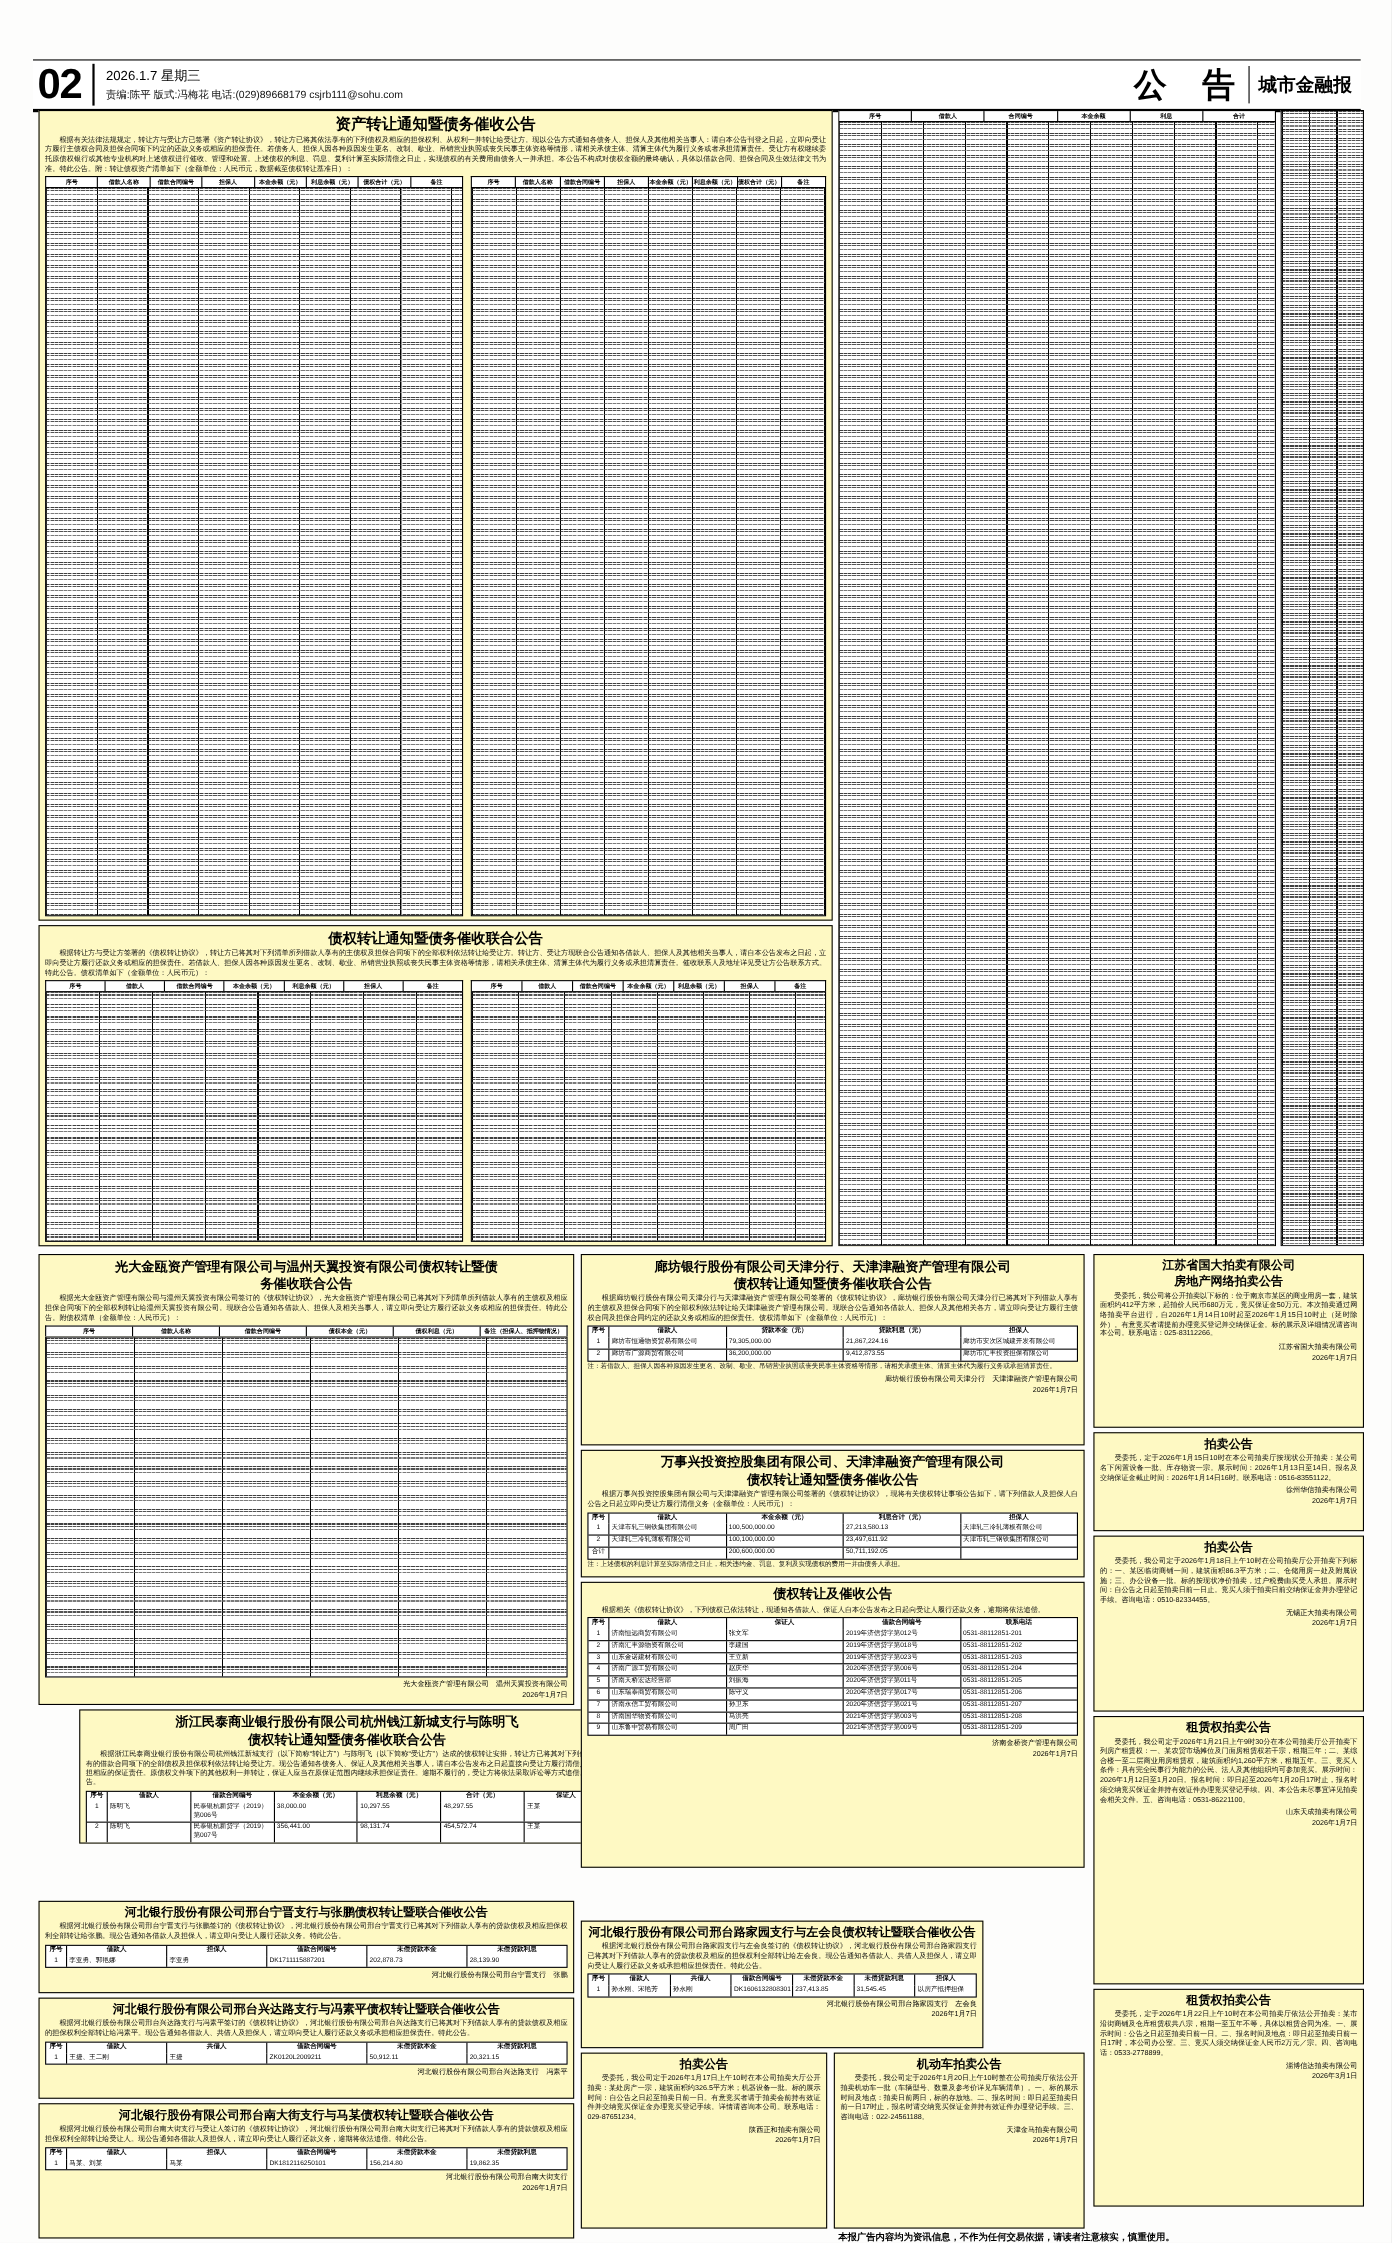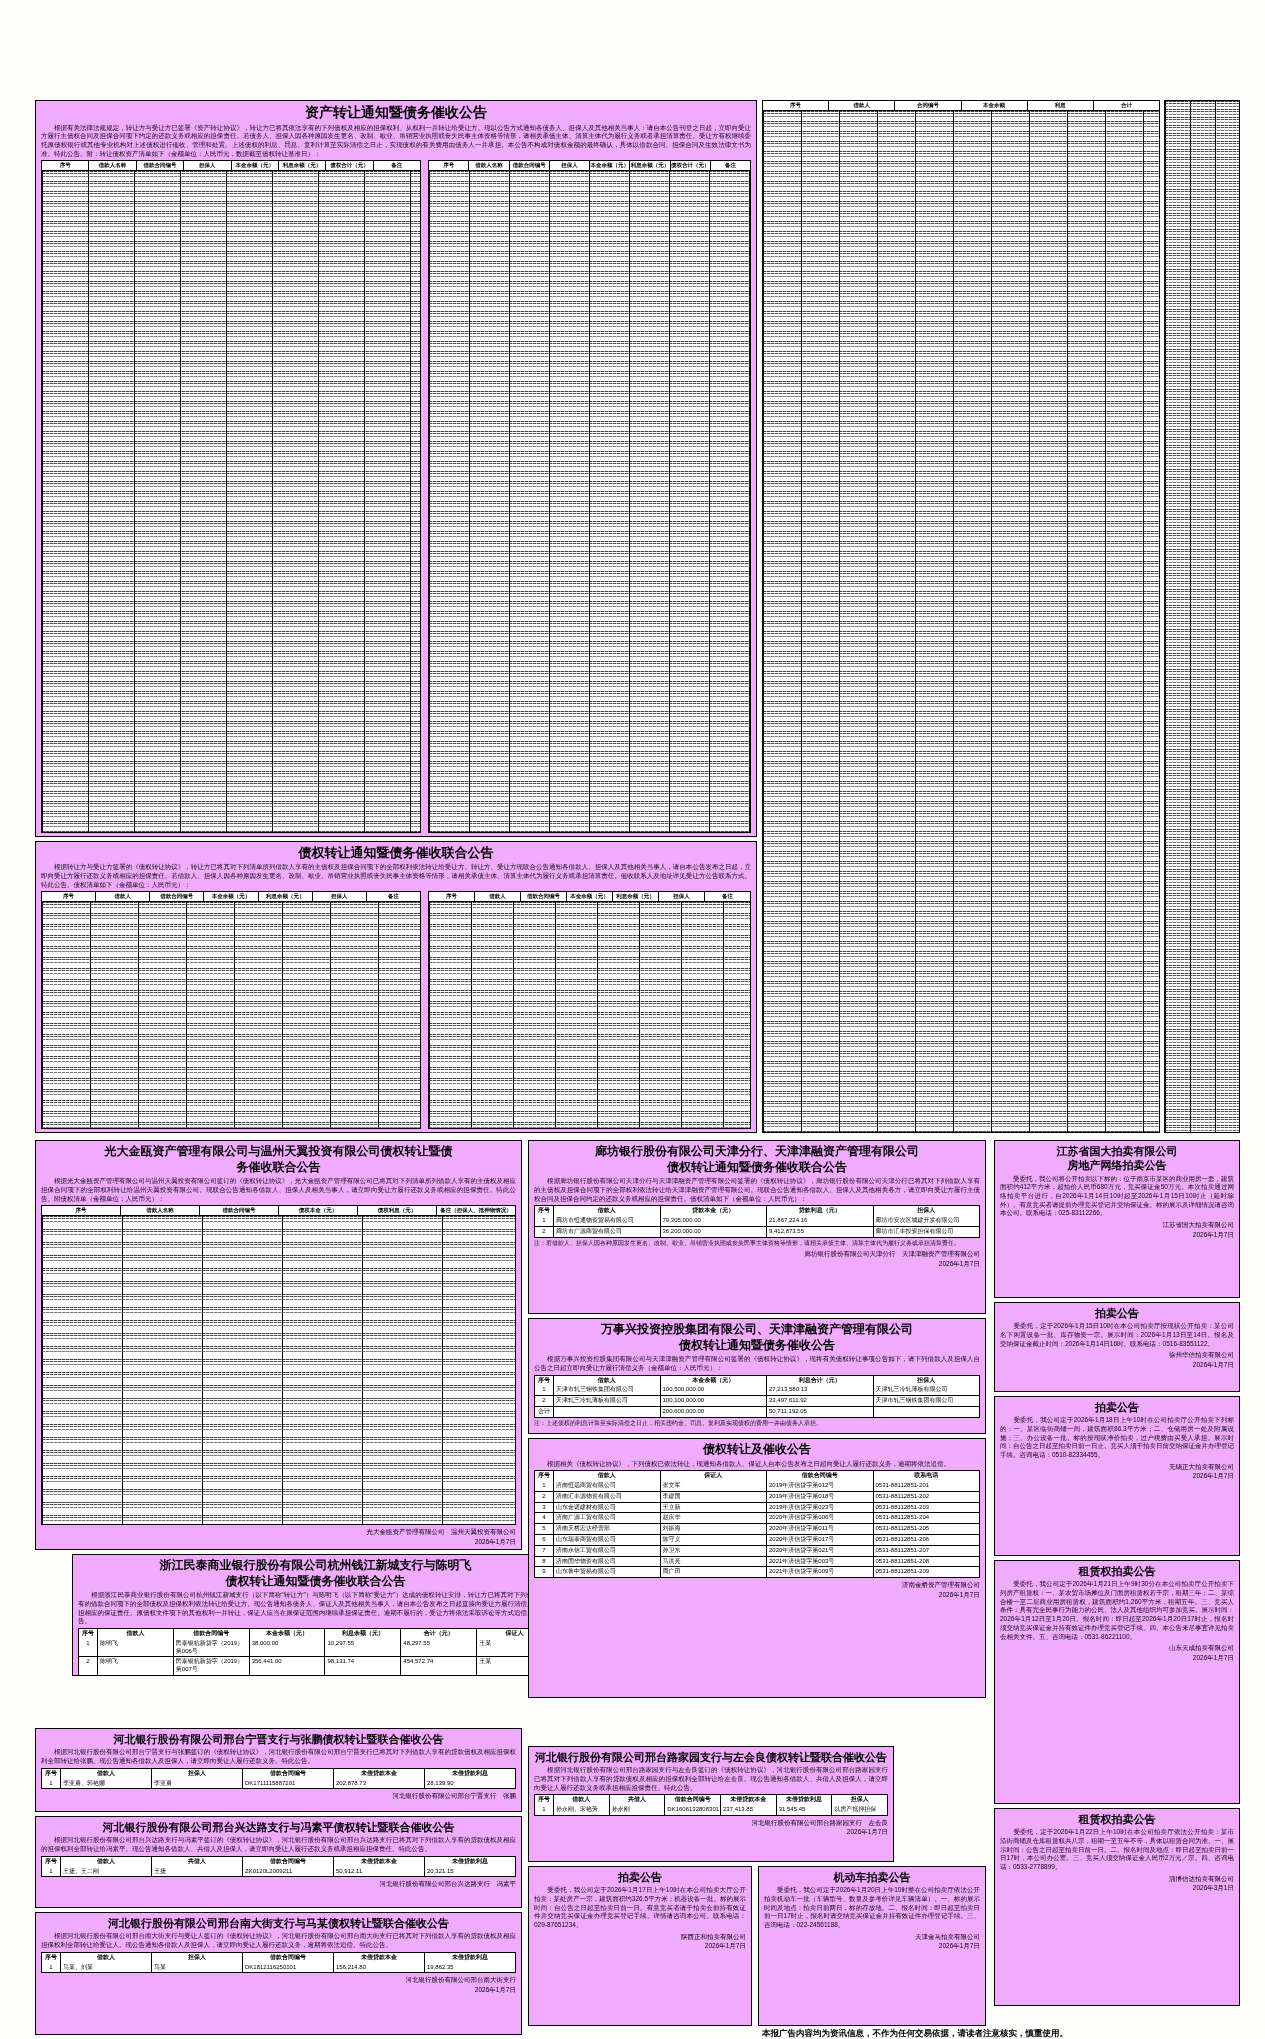--- a/index.html
+++ b/index.html
@@ -13,21 +13,21 @@
   .vr{width:0;border-left:2px solid #000;margin:3px 0;}
   .vr2{width:0;border-left:1.5px solid #000;margin:5px 0;}
   .dates{padding:4px 10px;display:flex;flex-direction:column;justify-content:center;gap:2px;}
   .d1{font-size:12px;}
   .d2{font-size:9.5px;color:#111;}
   .hspace{flex:1;}
   .gonggao{font-size:30px;font-weight:bold;letter-spacing:12px;align-self:center;padding-left:10px;white-space:nowrap;}
   .masthead{font-family:"Liberation Serif","DejaVu Serif",serif;font-weight:bold;font-size:17px;
             align-self:center;padding:0 8px;white-space:nowrap;}
   
-  .box{position:absolute;border:1px solid #000;background:#f0abfc;box-sizing:border-box;
+  .box{position:absolute;border:1px solid #000;background:#fef9c3;box-sizing:border-box;
        padding:3px 5px;overflow:hidden;display:flex;flex-direction:column;}
   .t-lg{font-weight:bold;text-align:center;font-size:14px;line-height:1.25;}
   .t-md{font-weight:bold;text-align:center;font-size:13px;line-height:1.25;}
   .t-sm{font-weight:bold;text-align:center;font-size:12px;line-height:1.3;}
   .t-xs{font-weight:bold;text-align:center;font-size:11px;line-height:1.3;}
   .bd{font-size:6.5px;line-height:1.34;text-align:justify;color:#0a0a0a;margin-top:2px;}
   .sig{display:flex;flex-direction:column;align-items:flex-end;font-size:6.5px;line-height:1.45;margin-top:2px;}
   .sig span{white-space:nowrap;}
   
   .noise{flex:1;border:1px solid #000;--cw:44px;--rh:10px;min-height:20px;
@@ -53,20 +53,32 @@
   .mtc:last-child{border-right:0;}
   .mtc:first-child{flex:0 0 14px;text-align:center;}
   .note{font-size:6px;line-height:1.3;text-align:justify;margin-top:2px;color:#111;}
   .bottom-note{position:absolute;left:762px;top:2028px;width:478px;font-size:8.5px;font-weight:bold;}
 </style>
 </head>
 <body>
 
 <div class="page">
 
+  <div class="hdr">
+    <div class="pageno">02</div>
+    <div class="vr"></div>
+    <div class="dates">
+      <div class="d1">2026.1.7 星期三</div>
+      <div class="d2">责编:陈平 版式:冯梅花  电话:(029)89668179   csjrb111@sohu.com</div>
+    </div>
+    <div class="hspace"></div>
+    <div class="gonggao">公 告</div>
+    <div class="vr2"></div>
+    <div class="masthead">城市金融报</div>
+  </div>
 
   <div class="box" style="left:35px;top:100px;width:722px;height:737px;">
     <div class="t-lg">资产转让通知暨债务催收公告</div>
     <div class="bd">　　根据有关法律法规规定，转让方与受让方已签署《资产转让协议》，转让方已将其依法享有的下列债权及相应的担保权利、从权利一并转让给受让方。现以公告方式通知各债务人、担保人及其他相关当事人：请自本公告刊登之日起，立即向受让方履行主债权合同及担保合同项下约定的还款义务或相应的担保责任。若债务人、担保人因各种原因发生更名、改制、歇业、吊销营业执照或丧失民事主体资格等情形，请相关承债主体、清算主体代为履行义务或者承担清算责任。受让方有权继续委托原债权银行或其他专业机构对上述债权进行催收、管理和处置。上述债权的利息、罚息、复利计算至实际清偿之日止，实现债权的有关费用由债务人一并承担。本公告不构成对债权金额的最终确认，具体以借款合同、担保合同及生效法律文书为准。特此公告。附：转让债权资产清单如下（金额单位：人民币元，数据截至债权转让基准日）：</div>
     <div class="split">
       <div class="grp" style="flex:0 0 380px;">
         <div class="thead">
             <span>序号</span>
             <span>借款人名称</span>
             <span>借款合同编号</span>

